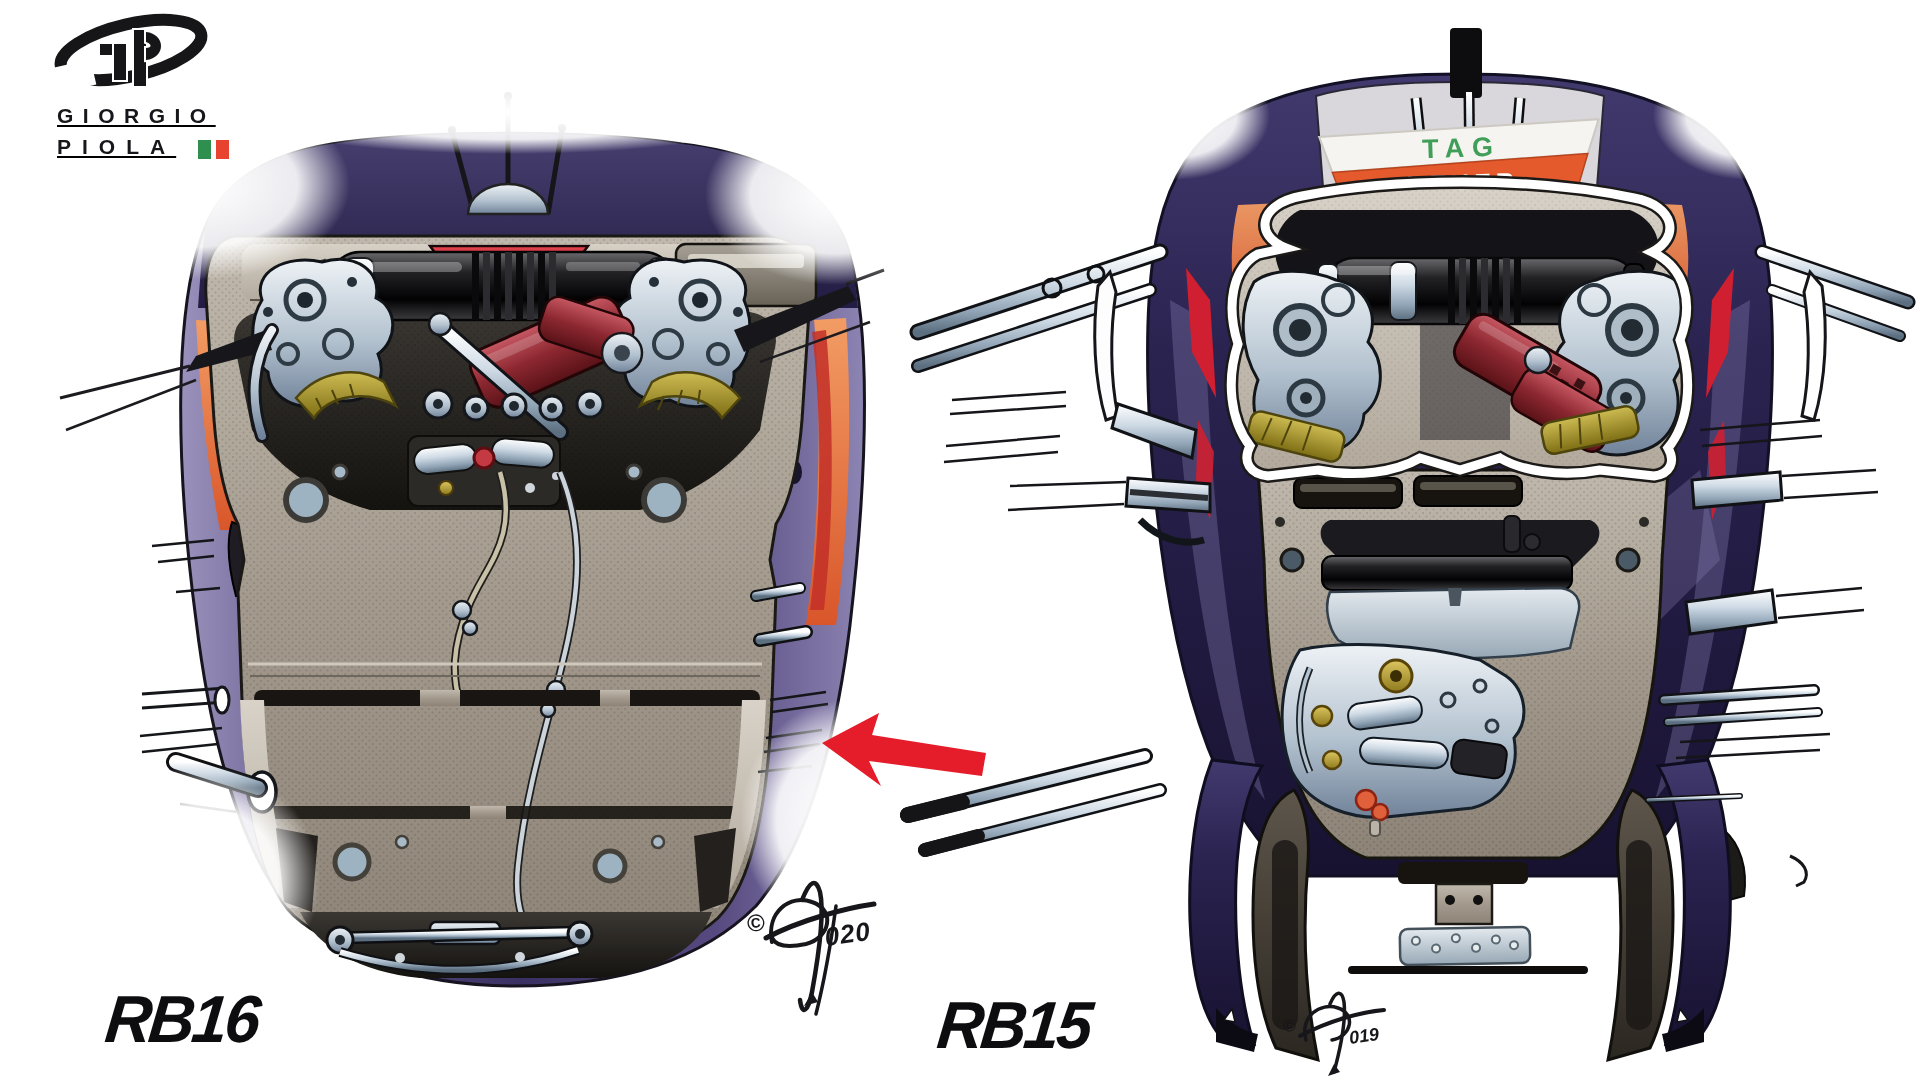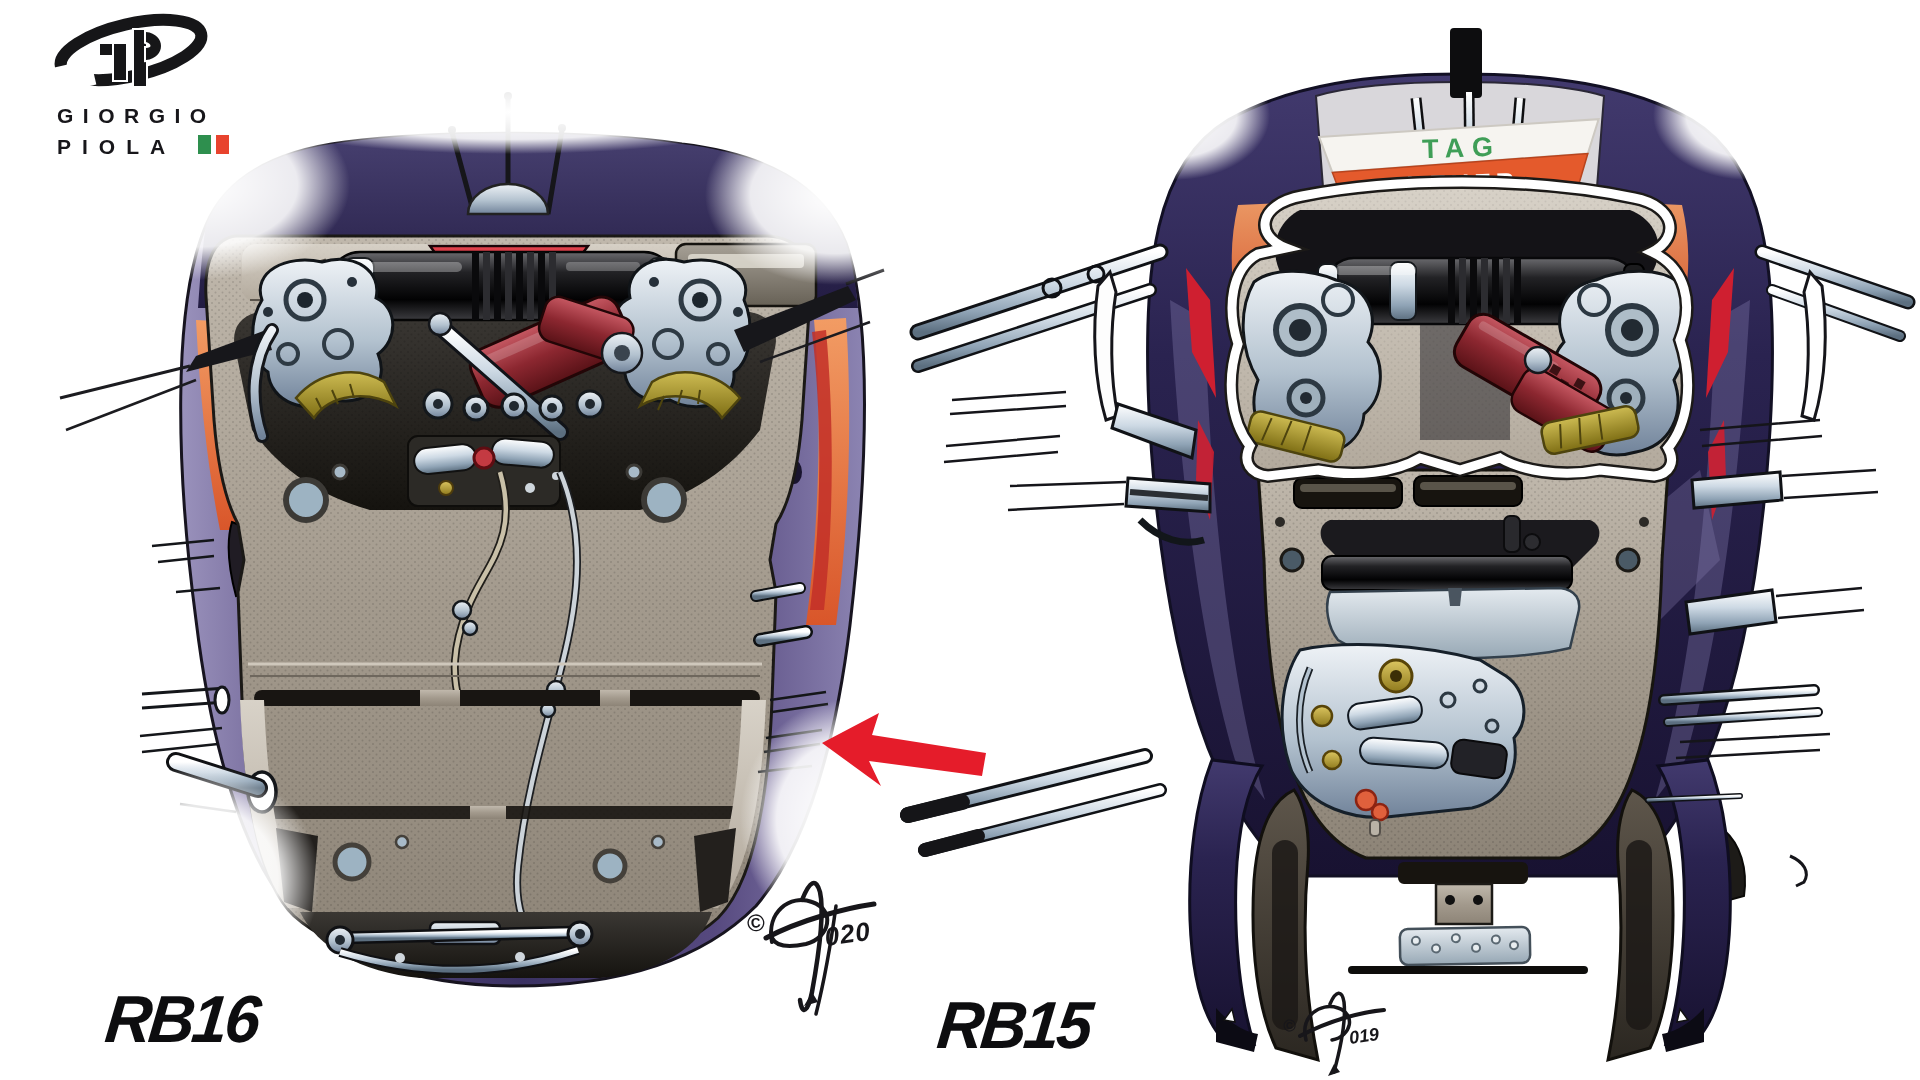--- a/index.html
+++ b/index.html
@@ -1,24 +1,24 @@
 <!DOCTYPE html>
 <html><head>
 <meta charset="utf-8">
 <style>
   html,body{margin:0;padding:0;background:#ffffff;}
   #stage{position:relative;width:1920px;height:1080px;background:#ffffff;overflow:hidden;
          font-family:"Liberation Sans",sans-serif;}
   #art{position:absolute;left:0;top:0;width:1920px;height:1080px;display:block;}
   
-  .logo{position:absolute;left:44px;top:8px;width:190px;}
+  .logo{position:absolute;left:44px;top:8px;width:190px;text-decoration:underline;}
   .gp-mark{width:166px;height:92px;display:block;margin-left:4px;}
   .logo-line1{display:block;font-weight:bold;font-size:21px;letter-spacing:9.5px;
               color:#17161a;padding-left:13px;margin-top:4px;white-space:nowrap;}
-  .logo-row{display:flex;align-items:flex-start;gap:22px;padding-left:13px;margin-top:7px;}
+  .logo-row{display:flex;align-items:flex-end;gap:22px;padding-left:13px;margin-top:7px;}
   .logo-line2{font-weight:bold;font-size:21px;letter-spacing:11px;color:#17161a;white-space:nowrap;}
   .flag{display:inline-flex;gap:5px;}
   .flag i{display:block;width:13px;height:19px;}
   .flag .fg{background:#2e8f4e;}
   .flag .fr{background:#e8432e;}
   
   .car-label{position:absolute;font-family:"Liberation Sans",sans-serif;font-weight:bold;
              font-style:italic;font-size:64px;letter-spacing:-3px;color:#0d0d0f;
              transform:skewX(-6deg) scaleY(1.04);white-space:nowrap;}
   #lbl16{left:106px;top:982px;}

